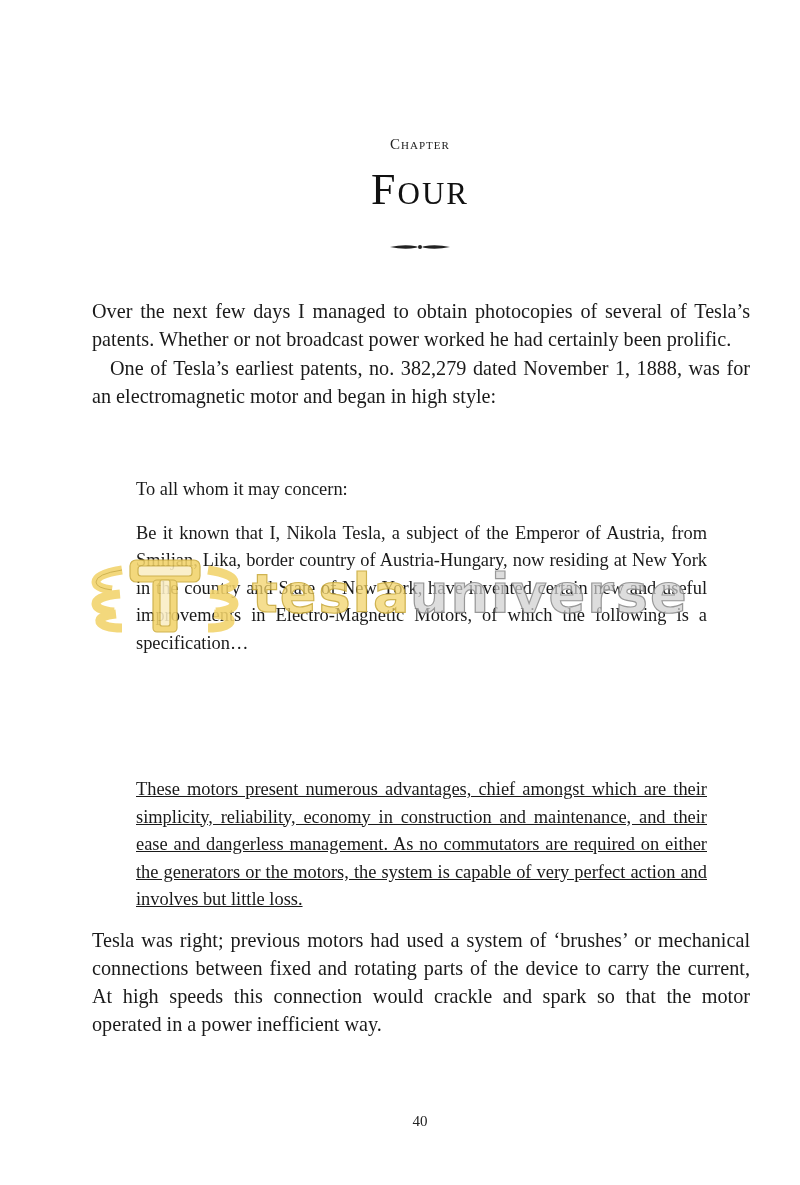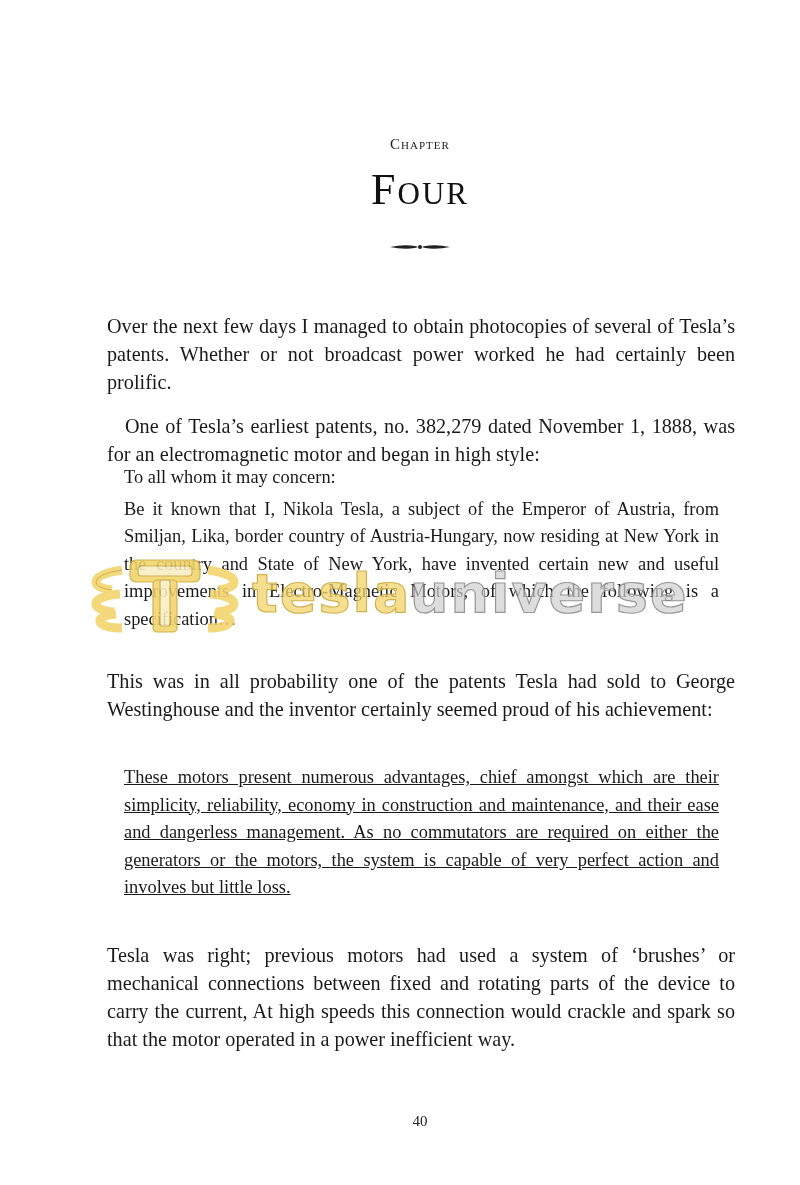--- a/index.html
+++ b/index.html
@@ -51,35 +51,35 @@
     .body-text {
       position: absolute;
       left: 91px;
       width: 660px;
       font-size: 20.2px;
       line-height: 28px;
       text-align: justify;
       color: #1a1a1a;
     }
     .body-text p {
-      margin: 16px;
+      margin: 1px;
     }
     .body-text p.indent {
       text-indent: 18px;
     }
     .quote {
       position: absolute;
       left: 120px;
       width: 603px;
       font-size: 18.4px;
       line-height: 27.6px;
       text-align: justify;
       color: #1a1a1a;
     }
-    .quote p { margin: 4px; }
+    .quote p { margin: 16px; }
     .page-number {
       position: absolute;
       top: 1113px;
       left: 0; width: 840px;
       text-align: center;
       font-size: 15px;
       color: #222;
     }
     .watermark {
       position: absolute;
@@ -108,23 +108,20 @@
   <div class="body-text" style="top:296px;">
     <p>Over the next few days I managed to obtain photocopies of several of Tesla’s patents. Whether or not broadcast power worked he had certainly been prolific.</p>
     <p class="indent">One of Tesla’s earliest patents, no. 382,279 dated November 1, 1888, was for an electromagnetic motor and began in high style:</p>
   </div>
 
   <div class="quote" style="top:460px;">
     <p>To all whom it may concern:</p>
     <p>Be it known that I, Nikola Tesla, a subject of the Emperor of Austria, from Smiljan, Lika, border country of Austria-Hungary, now residing at New York in the country and State of New York, have invented certain new and useful improvements in Electro-Magnetic Motors, of which the following is a specification…</p>
   </div>
 
-  <div class="body-text" style="top:651px;">
-    <p>This was in all probability one of the patents Tesla had sold to George Westinghouse and the inventor certainly seemed proud of his achievement:</p>
-  </div>
 
   <div class="quote" style="top:760px;text-decoration:underline;">
     <p>These motors present numerous advantages, chief amongst which are their simplicity, reliability, economy in construction and maintenance, and their ease and dangerless management. As no commutators are required on either the generators or the motors, the system is capable of very perfect action and involves but little loss.</p>
   </div>
 
   <div class="body-text" style="top:925px;">
     <p>Tesla was right; previous motors had used a system of ‘brushes’ or mechanical connections between fixed and rotating parts of the device to carry the current, At high speeds this connection would crackle and spark so that the motor operated in a power inefficient way.</p>
   </div>
 
   <div class="page-number">40</div>

